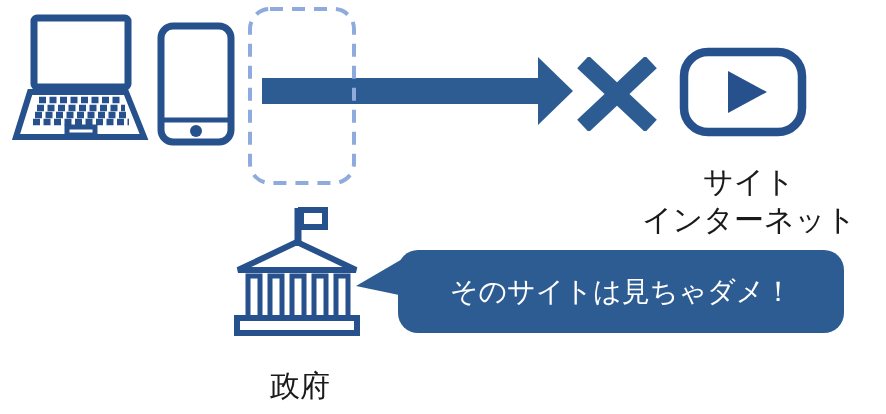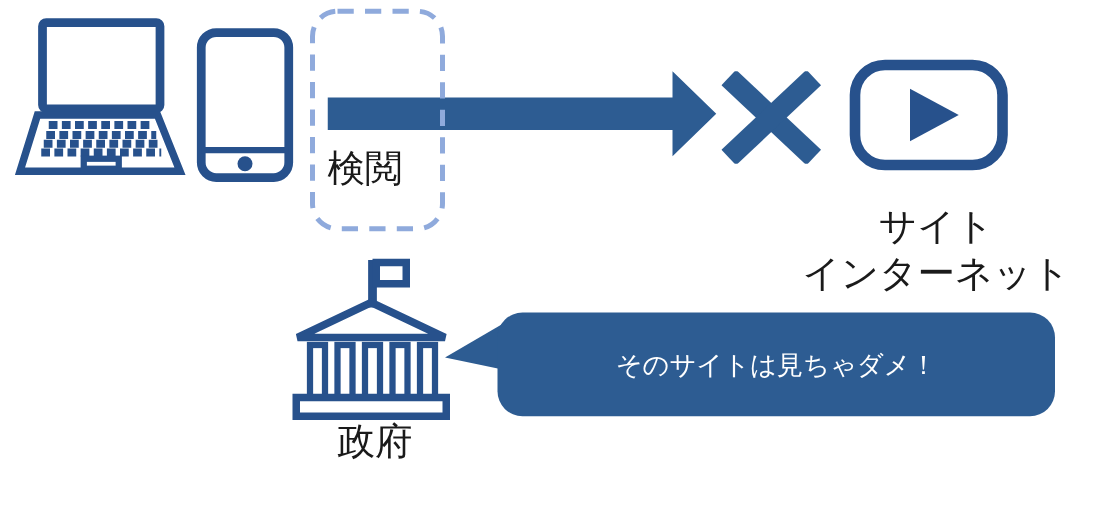--- a/index.html
+++ b/index.html
@@ -15,21 +15,21 @@
   .icon-stroke{fill:none;stroke:var(--icon-blue);}
   .icon-fill{fill:var(--icon-blue);stroke:none;}
   .shape-fill{fill:var(--fill-blue);stroke:none;}
   .key-line{stroke:var(--icon-blue);stroke-width:6.5;stroke-dasharray:7 3.5;}
   .dash-rect{fill:none;stroke:var(--dashed-blue);stroke-width:4;stroke-dasharray:13 9;}
   .x-line{stroke:var(--fill-blue);stroke-width:17;stroke-linecap:butt;}
   .bubble{
     left:398px;top:250px;width:446px;height:83px;border-radius:20px;
     background:var(--fill-blue);display:flex;align-items:center;justify-content:center;
   }
-  .bubble-text{color:var(--bubble-text);font-size:21px;white-space:nowrap;}
+  .bubble-text{color:var(--bubble-text);font-size:28px;white-space:nowrap;}
 </style>
 </head>
 <body>
 
 <div class="abs" style="left:0;top:0;width:886px;height:414px;">
 
   <svg class="abs" style="left:12px;top:14px;" width="138" height="128" viewBox="0 0 138 128">
     <rect class="icon-stroke" x="22" y="4" width="94" height="69" rx="3" stroke-width="7"></rect>
     <path class="icon-stroke" d="M18,78 L114,78 L132,123 L4,123 Z" stroke-width="6"></path>
     <line class="key-line" x1="27" y1="86" x2="111" y2="86"></line>
@@ -47,21 +47,20 @@
 
 
   <svg class="abs" style="left:262px;top:54px;" width="312" height="74" viewBox="0 0 312 74">
     <polygon class="shape-fill" points="0,24 276,24 276,3 311,37 276,71 276,50 0,50"></polygon>
   </svg>
 
   <svg class="abs" style="left:247px;top:6px;" width="110" height="180" viewBox="0 0 110 180">
     <rect class="dash-rect" x="3" y="3" width="104" height="174" rx="20"></rect>
   </svg>
 
-  <div class="abs label" style="left:262px;top:117px;">検閲</div>
 
   <svg class="abs" style="left:577px;top:57px;" width="80" height="74" viewBox="0 0 80 74">
     <line class="x-line" x1="6" y1="5" x2="74" y2="69"></line>
     <line class="x-line" x1="74" y1="5" x2="6" y2="69"></line>
   </svg>
 
   <svg class="abs" style="left:679px;top:47px;" width="128" height="90" viewBox="0 0 128 90">
     <rect class="icon-stroke" x="5" y="5" width="118" height="80" rx="24" stroke-width="8.5"></rect>
     <path class="icon-fill" d="M49,24 L88,45 L49,66 Z"></path>
   </svg>
@@ -76,21 +75,21 @@
     <rect class="icon-stroke" x="68" y="10" width="24" height="17" stroke-width="6"></rect>
     <path class="icon-stroke" d="M64,42 L5,70 L123,70 Z" stroke-width="6" stroke-linejoin="miter"></path>
     <rect class="icon-stroke" x="15" y="76" width="12" height="42" stroke-width="5"></rect>
     <rect class="icon-stroke" x="37" y="76" width="12" height="42" stroke-width="5"></rect>
     <rect class="icon-stroke" x="59" y="76" width="12" height="42" stroke-width="5"></rect>
     <rect class="icon-stroke" x="81" y="76" width="12" height="42" stroke-width="5"></rect>
     <rect class="icon-stroke" x="103" y="76" width="12" height="42" stroke-width="5"></rect>
     <rect class="icon-stroke" x="4" y="118" width="120" height="15" stroke-width="6"></rect>
   </svg>
 
-  <div class="abs label center" style="left:240px;top:335px;width:120px;">政府</div>
+  <div class="abs label center" style="left:240px;top:367px;width:120px;">政府</div>
 
   <svg class="abs" style="left:356px;top:256px;" width="48" height="46" viewBox="0 0 48 46">
     <polygon class="shape-fill" points="0,30 48,2 48,40"></polygon>
   </svg>
 
   <div class="abs bubble">
     <span class="bubble-text">そのサイトは見ちゃダメ！</span>
   </div>
 
 </div>

